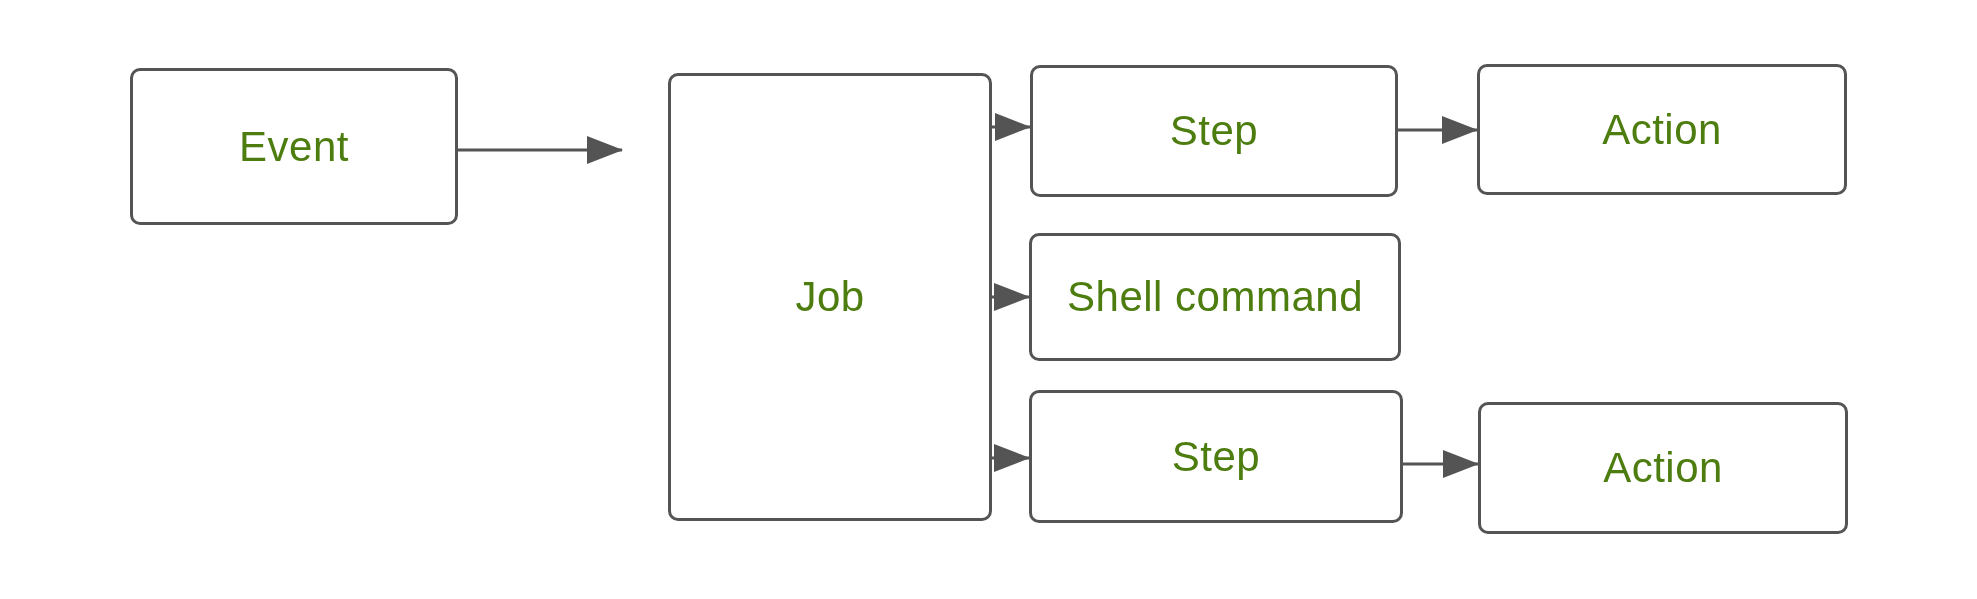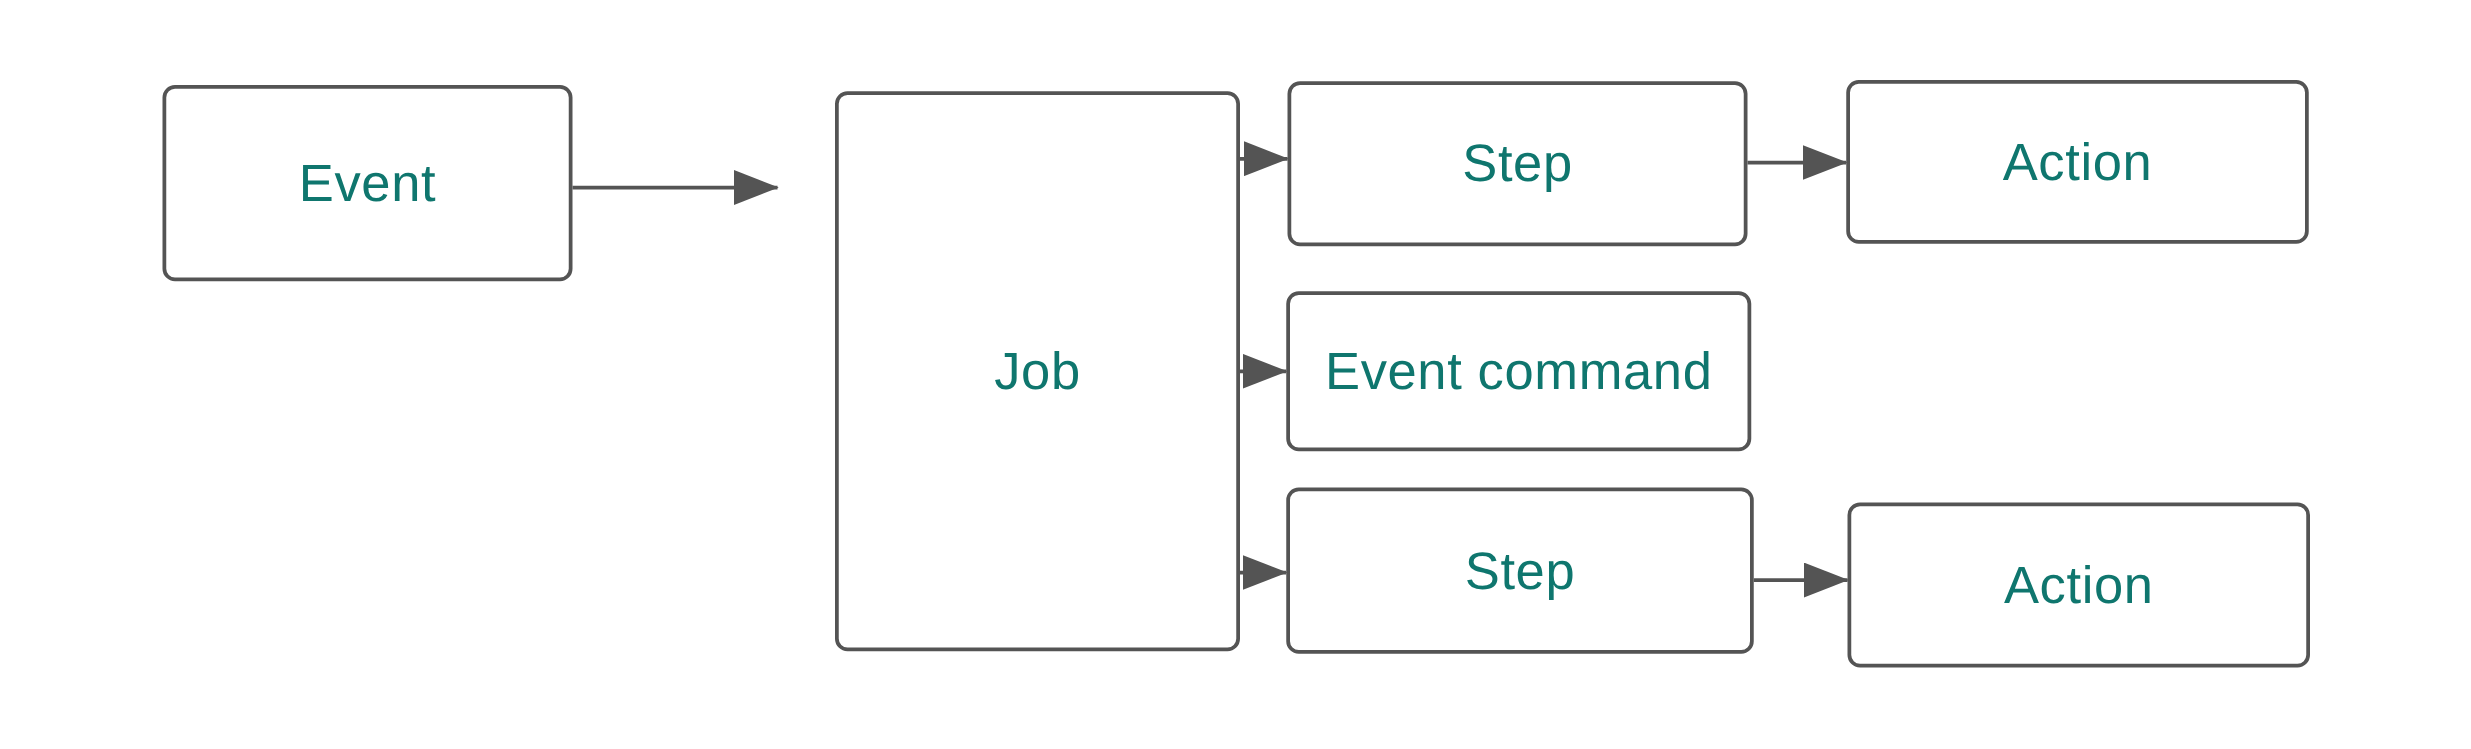--- a/index.html
+++ b/index.html
@@ -29,21 +29,21 @@
     background: #ffffff;
     border: 3.5px solid #545454;
     border-radius: 10px;
     display: flex;
     align-items: center;
     justify-content: center;
   }
   .node .label {
     font-size: 42px;
     font-weight: 400;
-    color: #0f766e;
+    color: #4d7c0f;
     letter-spacing: 0.5px;
     white-space: nowrap;
     text-align: center;
   }
 </style>
 </head>
 <body>
 
 <div class="canvas">
   <svg class="edges-layer" width="1977" height="599" viewBox="0 0 1977 599" xmlns="http://www.w3.org/2000/svg">
@@ -68,21 +68,21 @@
       <div class="node" style="left: 622px; top: 73px; width: 324px; height: 448px; margin-left: 46px;">
         <span class="label">Job</span>
       </div>
       <div class="node" style="left: 1030px; top: 65px; width: 368px; height: 132px;">
         <span class="label">Step</span>
       </div>
       <div class="node" style="left: 1477px; top: 64px; width: 370px; height: 131px;">
         <span class="label">Action</span>
       </div>
       <div class="node" style="left: 1029px; top: 233px; width: 372px; height: 128px;">
-        <span class="label">Event command</span>
+        <span class="label">Shell command</span>
       </div>
       <div class="node" style="left: 1029px; top: 390px; width: 374px; height: 133px;">
         <span class="label">Step</span>
       </div>
       <div class="node" style="left: 1478px; top: 402px; width: 370px; height: 132px;">
         <span class="label">Action</span>
       </div>
     </div>
 </div>
 

